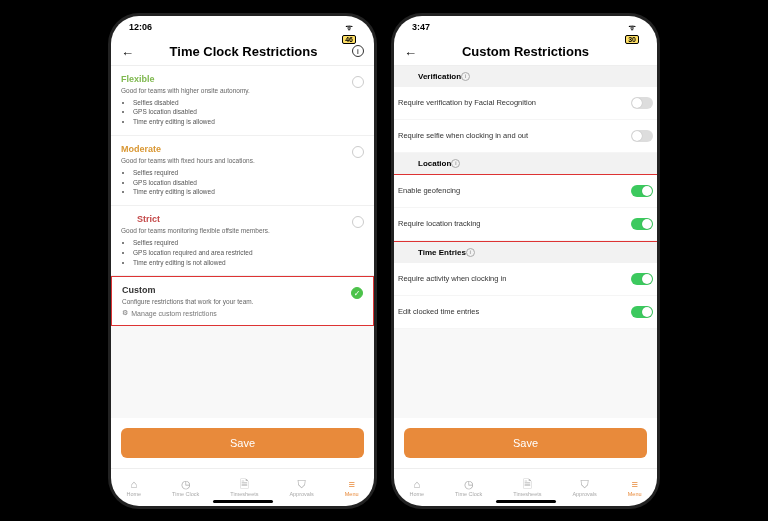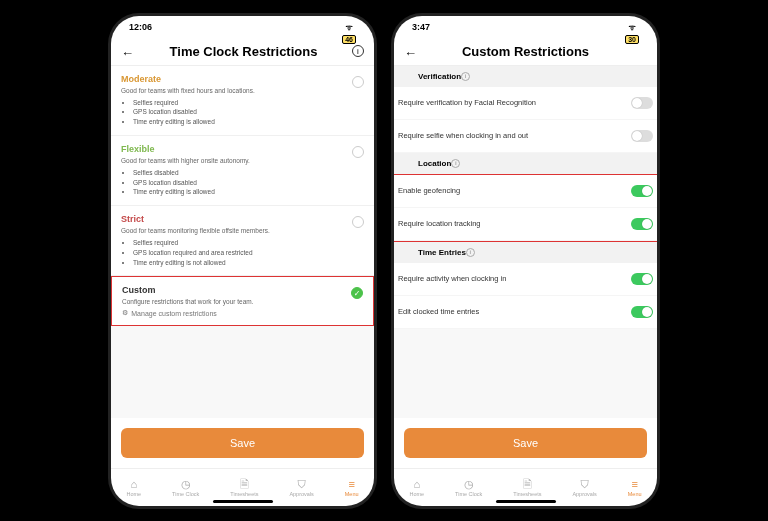--- a/index.html
+++ b/index.html
@@ -89,21 +89,21 @@
     padding-top: 2px;
   }
   .tab { display: flex; flex-direction: column; align-items: center; gap: 1px; color: #aaa; }
   .tab.active { color: #e88a3b; }
   .tab-icon { font-size: 11px; line-height: 1; }
   .tab-label { font-size: 5.5px; }
   .home-indicator { position: absolute; bottom: 3px; left: 50%; transform: translateX(-50%); width: 60px; height: 3px; background: #000; border-radius: 2px; }
   .hl-wrap { border: 1.5px solid #d33; margin: 0 -1px; }
   .flexible { color: #7fb84f; }
   .moderate { color: #d99733; }
-  .strict { color: #c44a4a; }
+  .strict { color: #c44a4a; margin-left: 16px; }
   .custom-t { color: #333; }
   .sig { font-size: 8px; }
 </style>
 </head>
 <body>
 
 <div class="phone">
   <div class="statusbar">
     <span>12:06</span>
     <div class="right">
@@ -111,44 +111,44 @@
       <span class="sig">ᯤ</span>
       <span class="battery">46</span>
     </div>
   </div>
   <div class="header">
     <span class="back">←</span>
     <span class="title">Time Clock Restrictions</span>
     <span class="info-icon">i</span>
   </div>
   <div class="content">
+
+    <div class="section">
+      <div class="section-title flexible">Flexible</div>
+      <div class="section-sub">Good for teams with higher onsite autonomy.</div>
+      <ul class="bullets">
+        <li>Selfies disabled</li>
+        <li>GPS location disabled</li>
+        <li>Time entry editing is allowed</li>
+      </ul>
+      <span class="radio"></span>
+    </div>
 
     <div class="section">
       <div class="section-title moderate">Moderate</div>
       <div class="section-sub">Good for teams with fixed hours and locations.</div>
       <ul class="bullets">
         <li>Selfies required</li>
         <li>GPS location disabled</li>
         <li>Time entry editing is allowed</li>
       </ul>
       <span class="radio"></span>
     </div>
 
     <div class="section">
-      <div class="section-title flexible">Flexible</div>
-      <div class="section-sub">Good for teams with higher onsite autonomy.</div>
-      <ul class="bullets">
-        <li>Selfies disabled</li>
-        <li>GPS location disabled</li>
-        <li>Time entry editing is allowed</li>
-      </ul>
-      <span class="radio"></span>
-    </div>
-
-    <div class="section">
       <div class="section-title strict">Strict</div>
       <div class="section-sub">Good for teams monitoring flexible offsite members.</div>
       <ul class="bullets">
         <li>Selfies required</li>
         <li>GPS location required and area restricted</li>
         <li>Time entry editing is not allowed</li>
       </ul>
       <span class="radio"></span>
     </div>
 

